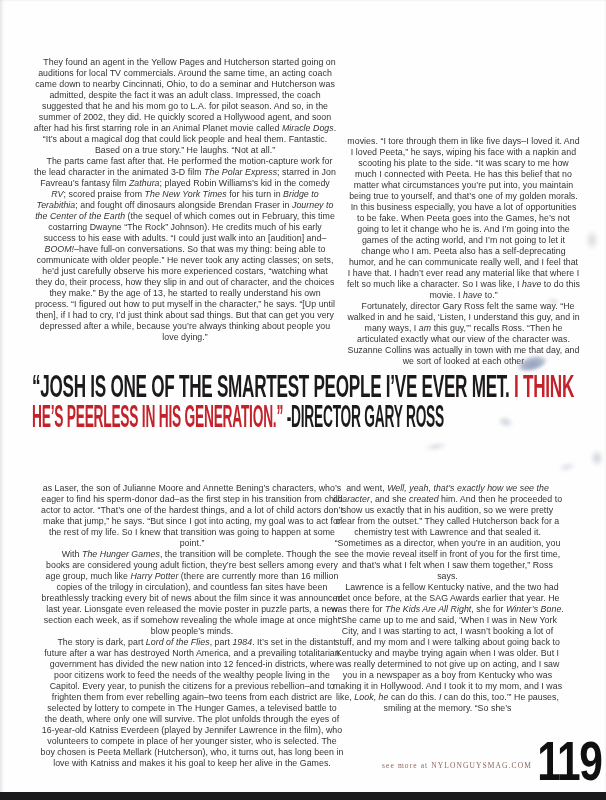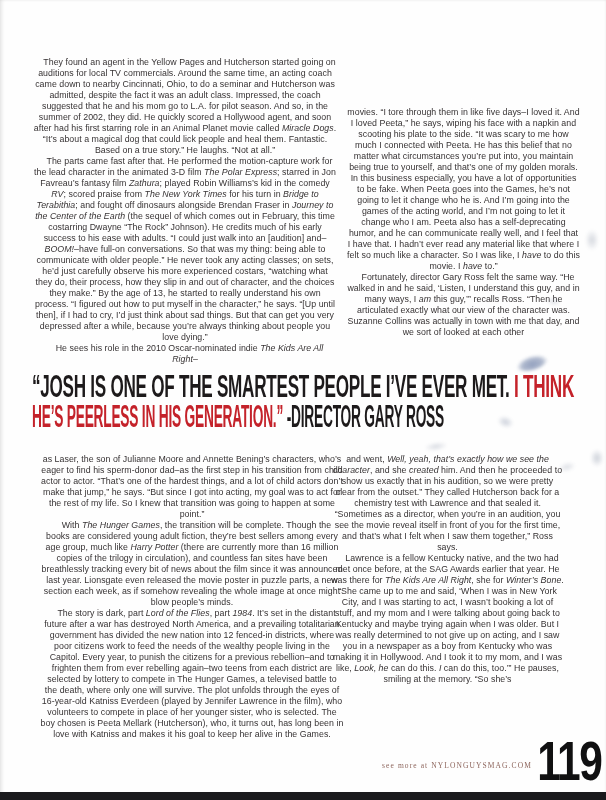--- a/index.html
+++ b/index.html
@@ -7,21 +7,21 @@
   .page {
     position:relative; width:606px; height:800px; background:#fefefe; overflow:hidden;
     font-family:"Liberation Sans", sans-serif;
     box-shadow: inset 3px 0 4px -2px rgba(0,0,0,.14), inset -2px 0 3px -2px rgba(0,0,0,.08), inset 0 2px 3px -2px rgba(0,0,0,.06);
   }
   .col {
     position:absolute; color:#363233; font-size:8.8px; line-height:11px; letter-spacing:.04px;
     text-align:center;
   }
   .col p { text-indent:9px; }
-  .col.cont p:first-child { text-indent:0; }
+  .col.cont p:first-child { text-indent:0;margin-top:29px; }
   #col-tl { left:33px; top:57px;  width:304px; }
   #col-tr { left:347px; top:107px; width:233px; }
   #col-bl { left:40px; top:454px; width:304px; }
   #col-br { left:331px; top:454px; width:233px; }
 
   .pullquote { position:absolute; left:32px; top:372px; }
   .pq-line {
     display:block; width:max-content; white-space:nowrap;
     font-weight:bold; font-size:31px; line-height:30px; letter-spacing:-.5px;
     color:#1d1a1b; transform-origin:left center;
@@ -58,21 +58,20 @@
         background:radial-gradient(ellipse, #6a7690 0%, transparent 70%); }
 </style>
 </head>
 <body>
 
 <div class="page">
 
   <div class="col" id="col-tl">
       <p>They found an agent in the Yellow Pages and Hutcherson started going on auditions for local TV commercials. Around the same time, an acting coach came down to nearby Cincinnati, Ohio, to do a seminar and Hutcherson was admitted, despite the fact it was an adult class. Impressed, the coach suggested that he and his mom go to L.A. for pilot season. And so, in the summer of 2002, they did. He quickly scored a Hollywood agent, and soon after had his first starring role in an Animal Planet movie called <i>Miracle Dogs</i>. “It’s about a magical dog that could lick people and heal them. Fantastic. Based on a true story.” He laughs. “Not at all.”</p>
       <p>The parts came fast after that. He performed the motion-capture work for the lead character in the animated 3-D film <i>The Polar Express</i>; starred in Jon Favreau’s fantasy film <i>Zathura</i>; played Robin Williams’s kid in the comedy <i>RV</i>; scored praise from <i>The New York Times</i> for his turn in <i>Bridge to Terabithia</i>; and fought off dinosaurs alongside Brendan Fraser in <i>Journey to the Center of the Earth</i> (the sequel of which comes out in February, this time costarring Dwayne “The Rock” Johnson). He credits much of his early success to his ease with adults. “I could just walk into an [audition] and–<i>BOOM!</i>–have full-on conversations. So that was my thing: being able to communicate with older people.” He never took any acting classes; on sets, he’d just carefully observe his more experienced costars, “watching what they do, their process, how they slip in and out of character, and the choices they make.” By the age of 13, he started to really understand his own process. “I figured out how to put myself in the character,” he says. “[Up until then], if I had to cry, I’d just think about sad things. But that can get you very depressed after a while, because you’re always thinking about people you love dying.”</p>
-      <p>He sees his role in the 2010 Oscar-nominated indie <i>The Kids Are All Right</i>–</p>
     </div>
 
   <div class="col cont" id="col-tr">
       <p>movies. “I tore through them in like five days–I loved it. And I loved Peeta,” he says, wiping his face with a napkin and scooting his plate to the side. “It was scary to me how much I connected with Peeta. He has this belief that no matter what circumstances you’re put into, you maintain being true to yourself, and that’s one of my golden morals. In this business especially, you have a lot of opportunities to be fake. When Peeta goes into the Games, he’s not going to let it change who he is. And I’m going into the games of the acting world, and I’m not going to let it change who I am. Peeta also has a self-deprecating humor, and he can communicate really well, and I feel that I have that. I hadn’t ever read any material like that where I felt so much like a character. So I was like, I <i>have</i> to do this movie. I <i>have</i> to.”</p>
       <p>Fortunately, director Gary Ross felt the same way. “He walked in and he said, ‘Listen, I understand this guy, and in many ways, I <i>am</i> this guy,’” recalls Ross. “Then he articulated exactly what our view of the character was. Suzanne Collins was actually in town with me that day, and we sort of looked at each other</p>
     </div>
 
   <div class="pullquote">
     <div class="pq-line" style="transform: scaleX(0.55285);"><span class="pq-black">“JOSH IS ONE OF THE SMARTEST PEOPLE I’VE EVER MET. </span><span class="pq-red">I THINK</span></div>
     <div class="pq-line" style="transform: scaleX(0.442981);"><span class="pq-red">HE’S PEERLESS IN HIS GENERATION.” </span><span class="pq-black">-DIRECTOR GARY ROSS</span></div>

